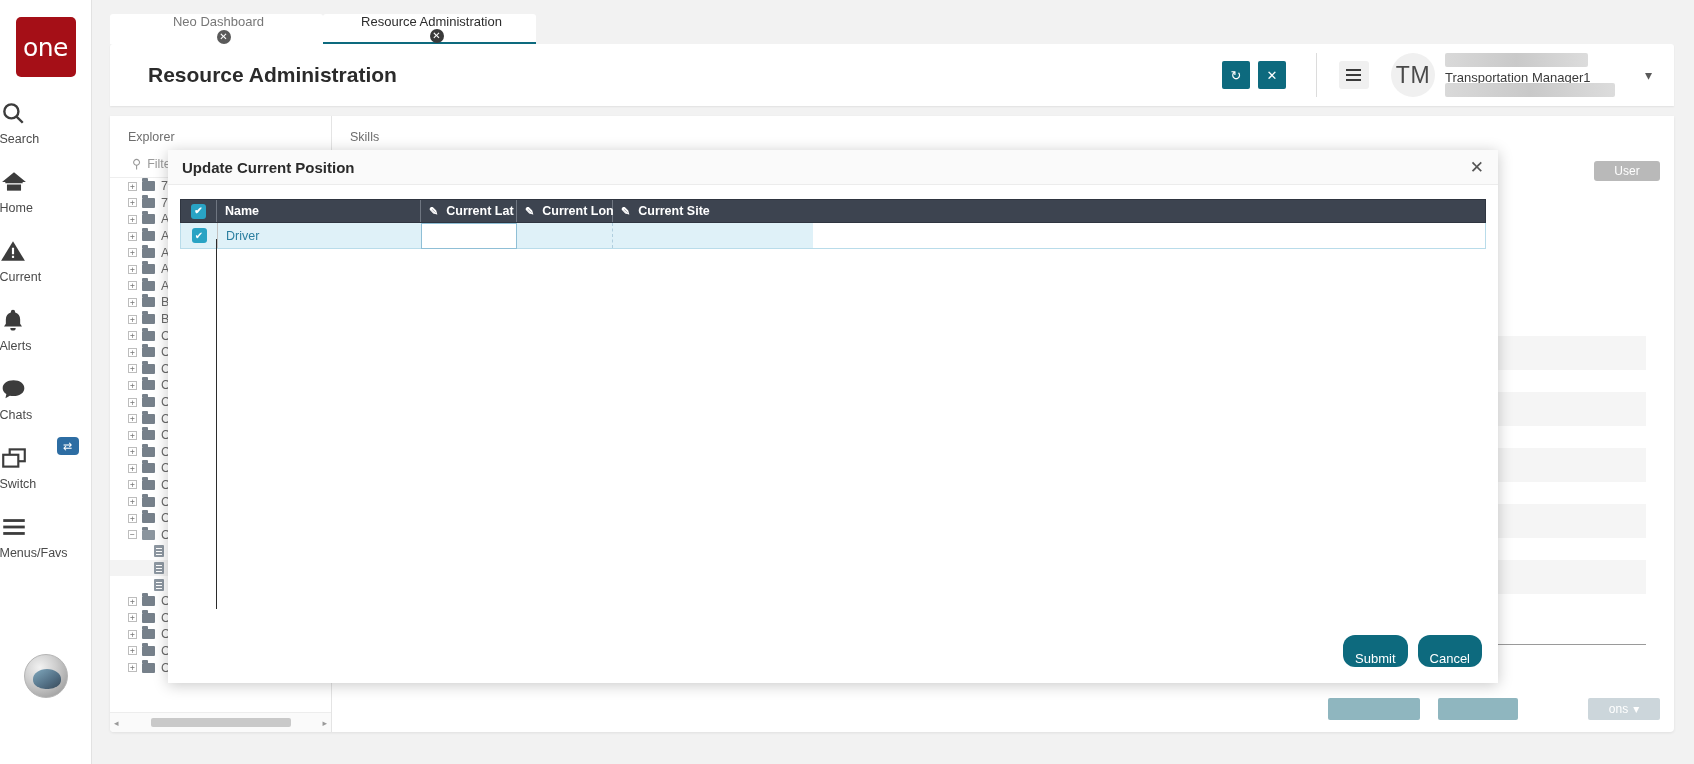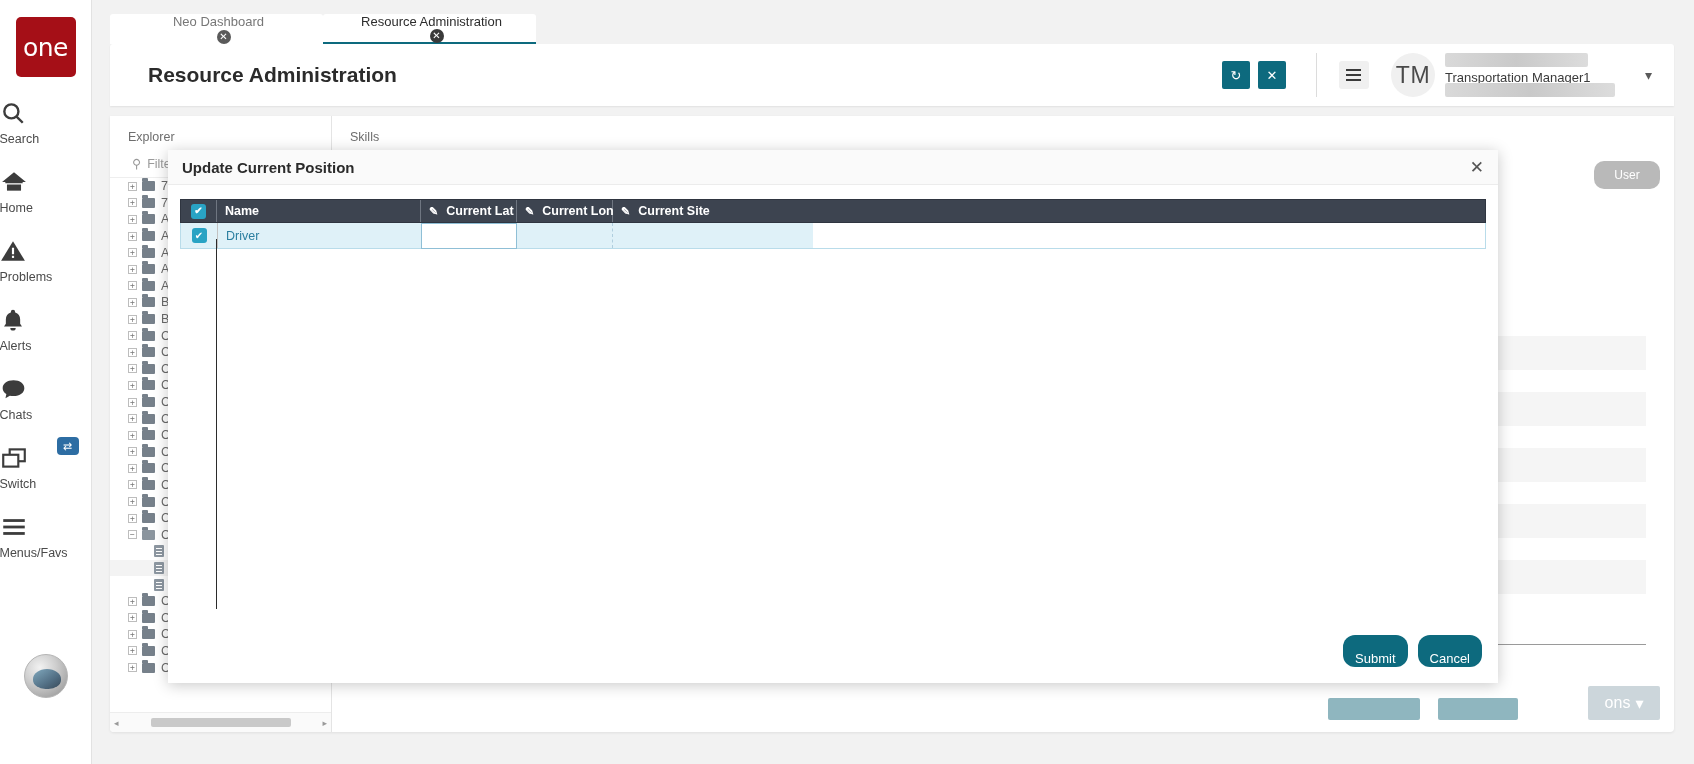--- a/index.html
+++ b/index.html
@@ -193,37 +193,37 @@
     background:#fafafa; border-top:1px solid #ededed;
     display:flex; align-items:center; justify-content:space-between;
     padding:0 4px; color:#9a9a9a; font-size:9px;
   }
   #tree-hscroll .bar { height:9px; background:#c9c9c9; border-radius:2px; width:140px; }
 
   
   #skills-panel { position:absolute; left:222px; top:0; right:0; bottom:0; }
   #skills-tab { font-size:12.5px; color:#6e6e6e; padding:14px 0 0 18px; }
   #bg-user-btn {
-    position:absolute; right:14px; top:45px; width:66px; height:28px;
-    background:#b9b9b9; border-radius:10px; color:#fff; font-size:12px;
+    position:absolute; right:14px; top:45px; width:66px; height:20px;
+    background:#b9b9b9; border-radius:3px; color:#fff; font-size:12px;
     display:flex; align-items:center; justify-content:center;
   }
   .bg-row {
     position:absolute; left:1136px; right:28px; height:34px; background:#f5f5f5;
   }
   #bg-tbl-line {
     position:absolute; left:1136px; right:28px; top:528px; height:1px; background:#9a9a9a;
   }
   #bg-arrow {
     position:absolute; right:60px; top:612px; font-size:11px; color:#8a8a8a;
   }
   #bg-actions {
-    position:absolute; right:14px; bottom:12px; width:72px; height:34px;
+    position:absolute; right:14px; bottom:12px; width:72px; height:22px;
     background:#ccd6db; border-radius:2px; display:flex; align-items:center;
-    justify-content:center; gap:5px; color:#fff; font-size:16px;
+    justify-content:center; gap:5px; color:#fff; font-size:12px;
   }
   .bg-btn-teal {
     position:absolute; bottom:12px; height:22px; background:#8fb6bf;
     border-radius:2px;
   }
 
   
   #modal {
     position:absolute; left:168px; top:150px; width:1330px; height:533px;
     background:#fff; box-shadow: 0 2px 14px rgba(0,0,0,.22);
@@ -324,21 +324,21 @@
   </div>
 
   <div class="rail-item">
     <span class="rail-icon">
       <svg width="26" height="26" viewBox="0 0 24 24" fill="#3c3c3c">
         <path d="M12 3 L23 21 L1 21 Z"></path>
         <rect x="11" y="9" width="2" height="6" fill="#fff"></rect>
         <rect x="11" y="16.4" width="2" height="2" fill="#fff"></rect>
       </svg>
     </span>
-    <span class="rail-label">Problems</span>
+    <span class="rail-label">Current</span>
   </div>
 
   <div class="rail-item">
     <span class="rail-icon">
       <svg width="26" height="26" viewBox="0 0 24 24" fill="#3c3c3c">
         <path d="M12 2.5 a2 2 0 0 1 2 2 v.6 c3 .8 4.6 3.3 4.6 6.4 v4 l1.7 2.4 H3.7 L5.4 15.5 v-4 C5.4 8.4 7 5.9 10 5.1 v-.6 a2 2 0 0 1 2-2 z"></path>
         <path d="M9.5 19.3 h5 a2.5 2.5 0 0 1 -5 0 z"></path>
       </svg>
     </span>
     <span class="rail-label">Alerts</span>

